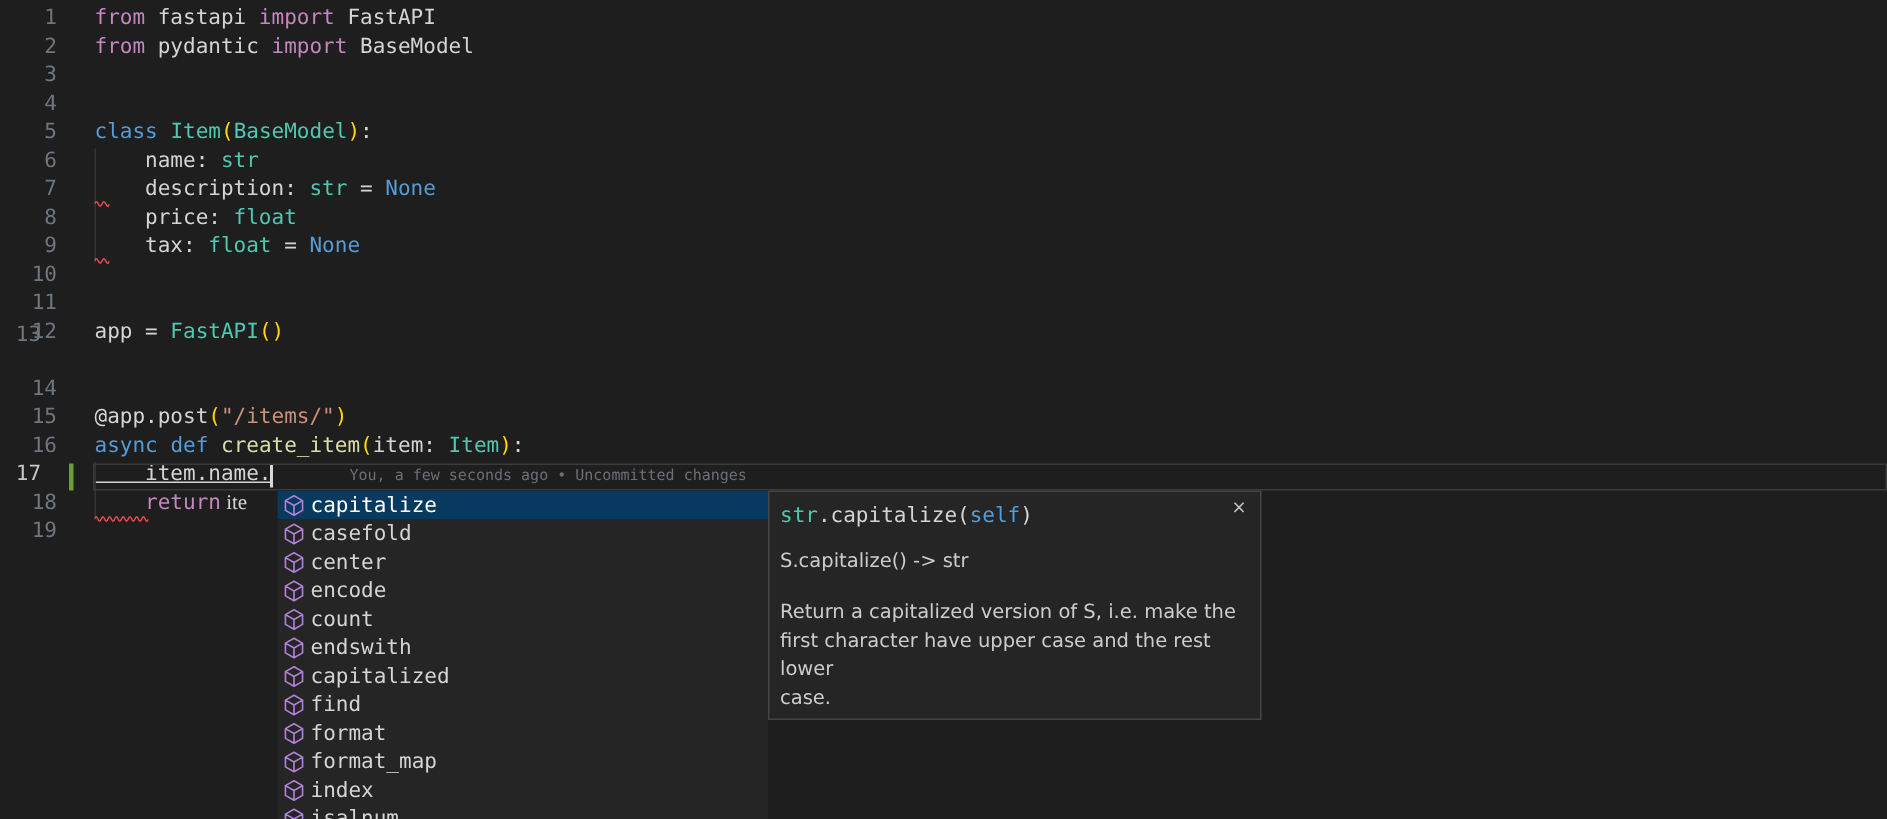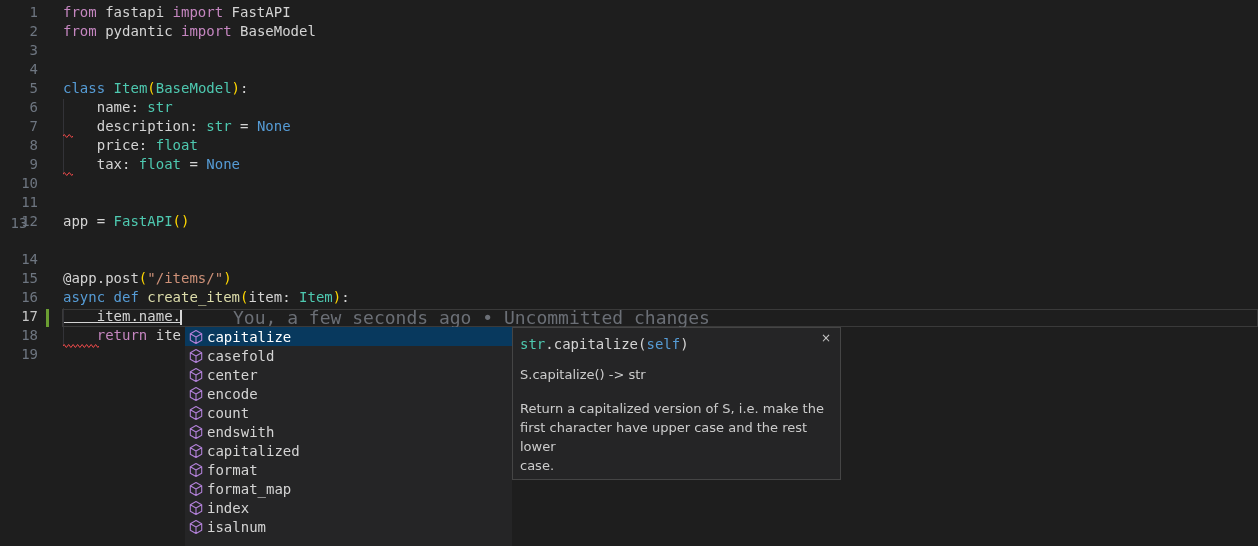--- a/index.html
+++ b/index.html
@@ -8,37 +8,37 @@
     background:var(--background,#1e1e1e);
     font-family:"DejaVu Sans Mono","Liberation Mono",monospace;
   }
   
   .editor{position:absolute;inset:0;font-size:14px;}
   .gutter{position:absolute;left:0;top:0;width:38px;height:100%;}
   .ln{
     position:absolute;left:0;width:38px;height:19px;line-height:19px;
     text-align:right;color:var(--line_number,#6e7681);font-size:14px;
   }
-  .ln.active{color:var(--line_number_active,#c6c6c6);}
+  .ln.active{color:var(--line_number_active,#c6c6c6);text-align:center;}
   .code-area{position:absolute;left:63px;top:0;right:0;height:100%;}
   .code-line{
     position:absolute;left:0;height:19px;line-height:19px;
     white-space:pre;color:var(--plain,#d4d4d4);
   }
   .indent-guide{position:absolute;width:1px;background:#333338;}
   
   .current-line-box{
     position:absolute;left:62px;right:0;top:309px;height:18px;
     border:1px solid #3a3a3a;box-sizing:border-box;pointer-events:none;
   }
   .gutter-change-bar{position:absolute;left:46px;top:309px;width:3px;height:18px;background:var(--gutter_added,#6b9e32);}
   .cursor{position:absolute;left:180px;top:310px;width:2px;height:15px;background:#d7d7d7;}
   .blame{
     position:absolute;left:233px;top:309px;height:18px;line-height:18px;
-    color:var(--blame,#6b6f76);font-size:18px;white-space:pre;
+    color:var(--blame,#6b6f76);font-size:10px;white-space:pre;
   }
   .squiggle{position:absolute;}
   
   .suggest{
     position:absolute;left:185px;top:327px;width:327px;height:219px;
     background:var(--widget_background,#252526);overflow:hidden;z-index:5;
   }
   .suggest-item{
     height:19px;display:flex;align-items:center;padding-left:3px;
     color:var(--plain,#d4d4d4);font-size:14px;
@@ -106,21 +106,21 @@
       <div class="code-line" style="top: 136px;"><span style="color: rgb(212, 212, 212);">    price: </span><span style="color: rgb(78, 201, 176);">float</span></div>
       <div class="code-line" style="top: 155px;"><span style="color: rgb(212, 212, 212);">    tax: </span><span style="color: rgb(78, 201, 176);">float</span><span style="color: rgb(212, 212, 212);"> = </span><span style="color: rgb(86, 156, 214);">None</span></div>
       <div class="code-line" style="top: 174px;"></div>
       <div class="code-line" style="top: 193px;"></div>
       <div class="code-line" style="top: 212px;"><span style="color: rgb(212, 212, 212);">app = </span><span style="color: rgb(78, 201, 176);">FastAPI</span><span style="color: rgb(255, 215, 0);">()</span></div>
       <div class="code-line" style="top: 231px;"></div>
       <div class="code-line" style="top: 250px;"></div>
       <div class="code-line" style="top: 269px;"><span style="color: rgb(212, 212, 212);">@app.post</span><span style="color: rgb(255, 215, 0);">(</span><span style="color: rgb(206, 145, 120);">"/items/"</span><span style="color: rgb(255, 215, 0);">)</span></div>
       <div class="code-line" style="top: 288px;"><span style="color: rgb(86, 156, 214);">async</span><span style="color: rgb(212, 212, 212);"> </span><span style="color: rgb(86, 156, 214);">def</span><span style="color: rgb(212, 212, 212);"> </span><span style="color: rgb(220, 220, 170);">create_item</span><span style="color: rgb(255, 215, 0);">(</span><span style="color: rgb(212, 212, 212);">item: </span><span style="color: rgb(78, 201, 176);">Item</span><span style="color: rgb(255, 215, 0);">)</span><span style="color: rgb(212, 212, 212);">:</span></div>
       <div class="code-line" style="top: 307px; text-decoration: underline;"><span style="color: rgb(212, 212, 212);">    item.name.</span></div>
-      <div class="code-line" style="top: 326px;"><span style="color: rgb(212, 212, 212);">    </span><span style="color: rgb(197, 134, 192);">return</span><span style="color: rgb(212, 212, 212);"> ite</span></div>
+      <div class="code-line" style="top: 326px;"><span style="color: rgb(212, 212, 212);">    </span><span style="color: rgb(197, 134, 192);">return</span><span style="color: rgb(212, 212, 212); font-family: Liberation Serif, serif;"> ite</span></div>
       <div class="code-line" style="top: 345px;"></div>
     </div>
 
   <div class="indent-guide" style="left:63px;top:99px;height:76px;"></div>
   <div class="indent-guide" style="left:63px;top:308px;height:38px;"></div>
 
   <div class="current-line-box"></div>
   <div class="gutter-change-bar"></div>
   <div class="cursor"></div>
   <div class="blame">You, a few seconds ago • Uncommitted changes</div>
@@ -177,20 +177,26 @@
       <div class="suggest-item">
         <svg class="micon" viewBox="0 0 16 16">
           <path d="M8 1.5 L13.7 4.75 V11.25 L8 14.5 L2.3 11.25 V4.75 Z M2.3 4.75 L8 8 L13.7 4.75 M8 8 V14.5" fill="none" stroke="#b180d7" stroke-width="1.1" stroke-linejoin="round"></path>
         </svg>
         <span class="suggest-label">capitalized</span>
       </div>
       <div class="suggest-item">
         <svg class="micon" viewBox="0 0 16 16">
           <path d="M8 1.5 L13.7 4.75 V11.25 L8 14.5 L2.3 11.25 V4.75 Z M2.3 4.75 L8 8 L13.7 4.75 M8 8 V14.5" fill="none" stroke="#b180d7" stroke-width="1.1" stroke-linejoin="round"></path>
         </svg>
+        <span class="suggest-label">find</span>
+      </div>
+      <div class="suggest-item">
+        <svg class="micon" viewBox="0 0 16 16">
+          <path d="M8 1.5 L13.7 4.75 V11.25 L8 14.5 L2.3 11.25 V4.75 Z M2.3 4.75 L8 8 L13.7 4.75 M8 8 V14.5" fill="none" stroke="#b180d7" stroke-width="1.1" stroke-linejoin="round"></path>
+        </svg>
         <span class="suggest-label">format</span>
       </div>
       <div class="suggest-item">
         <svg class="micon" viewBox="0 0 16 16">
           <path d="M8 1.5 L13.7 4.75 V11.25 L8 14.5 L2.3 11.25 V4.75 Z M2.3 4.75 L8 8 L13.7 4.75 M8 8 V14.5" fill="none" stroke="#b180d7" stroke-width="1.1" stroke-linejoin="round"></path>
         </svg>
         <span class="suggest-label">format_map</span>
       </div>
       <div class="suggest-item">
         <svg class="micon" viewBox="0 0 16 16">

